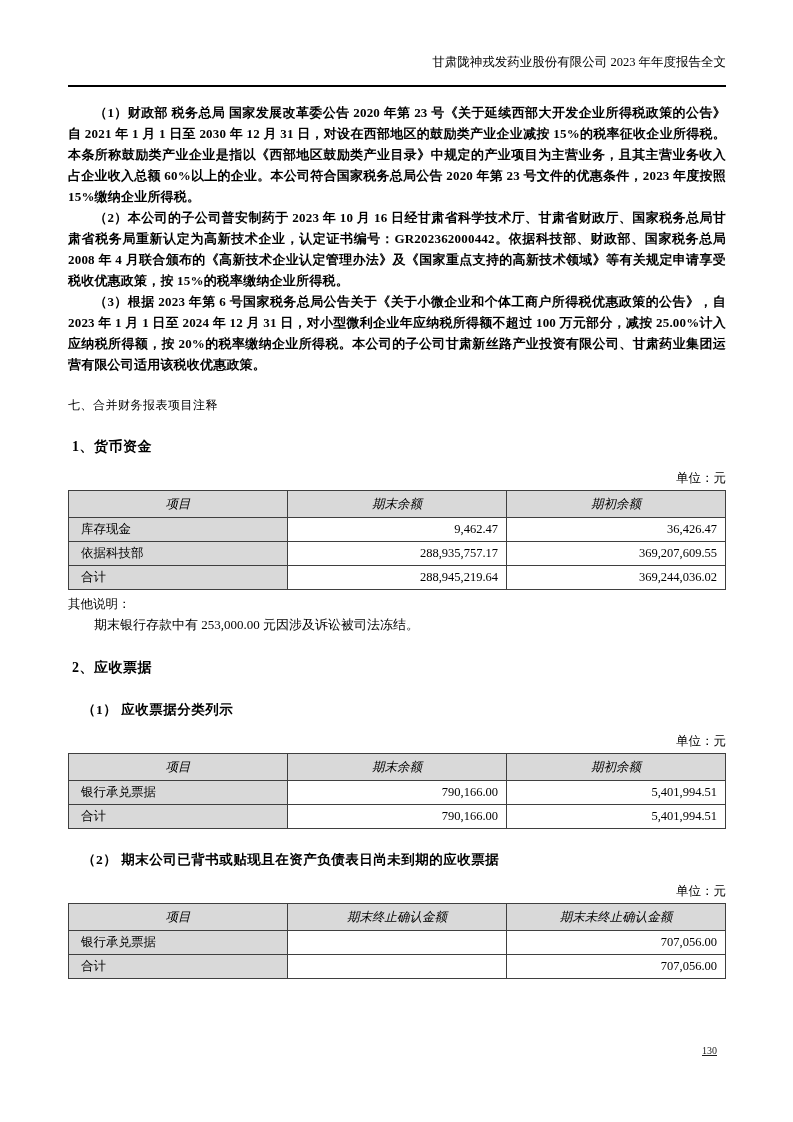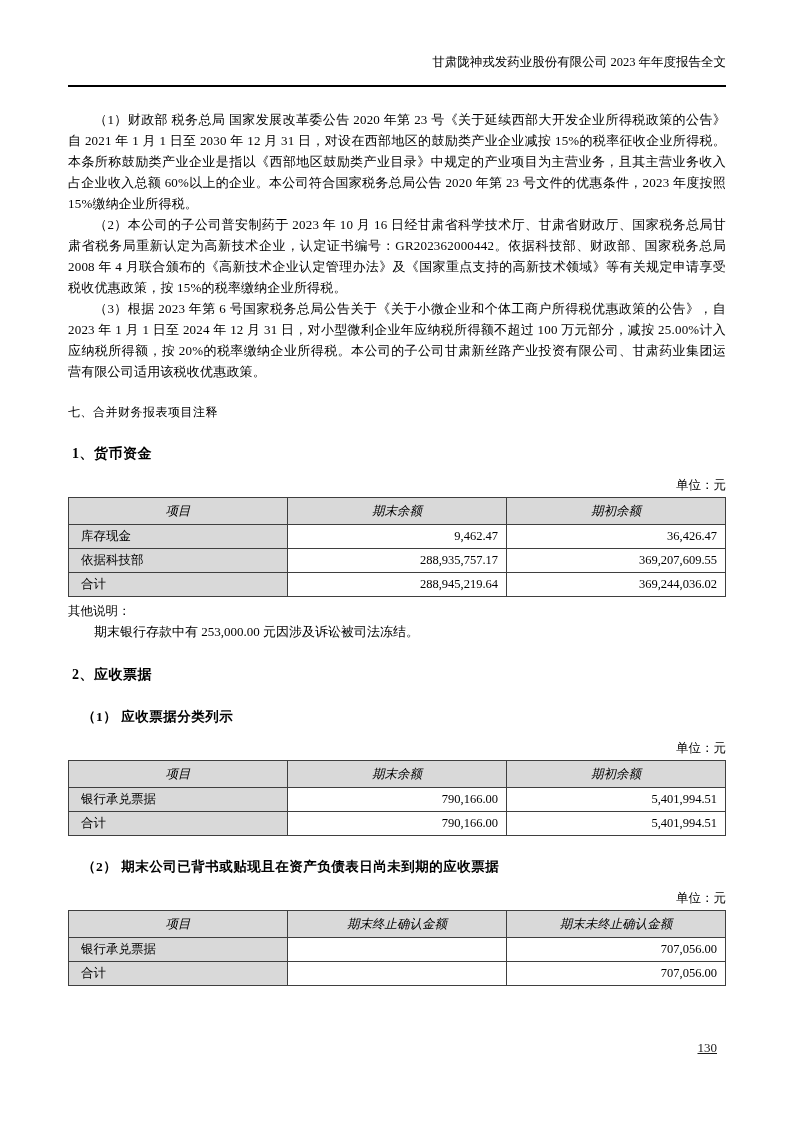--- a/index.html
+++ b/index.html
@@ -15,21 +15,21 @@
     padding: 54px 67px 0 68px;
     overflow: hidden;
   }
   .doc-header {
     text-align: right;
     font-size: 12.5px;
     line-height: 17px;
     padding-bottom: 14px;
     border-bottom: 2px solid #000000;
   }
-  .body-text { margin-top: 22px; }
+  .body-text { margin-top: 15px; font-weight: bold; }
   .para {
     margin: 0;
     font-size: 13px;
     line-height: 21px;
     text-align: justify;
     text-indent: 2em;
     letter-spacing: 0.2px;
   }
   h2.sec-title {
     margin: 22px 0 0 0;
@@ -94,21 +94,21 @@
     margin: 2px 0 0 0;
     font-size: 13px;
     text-indent: 2em;
     line-height: 20px;
   }
   .mt-lg { margin-top: 28px; }
   .page-number {
     position: absolute;
     right: 76px;
     bottom: 66px;
-    font-size: 13px;
+    font-size: 10px;
     color: #1a1a1a;
     text-decoration: underline;
   }
 </style>
 </head>
 <body>
 
 <div class="page">
 
   <div class="doc-header">

